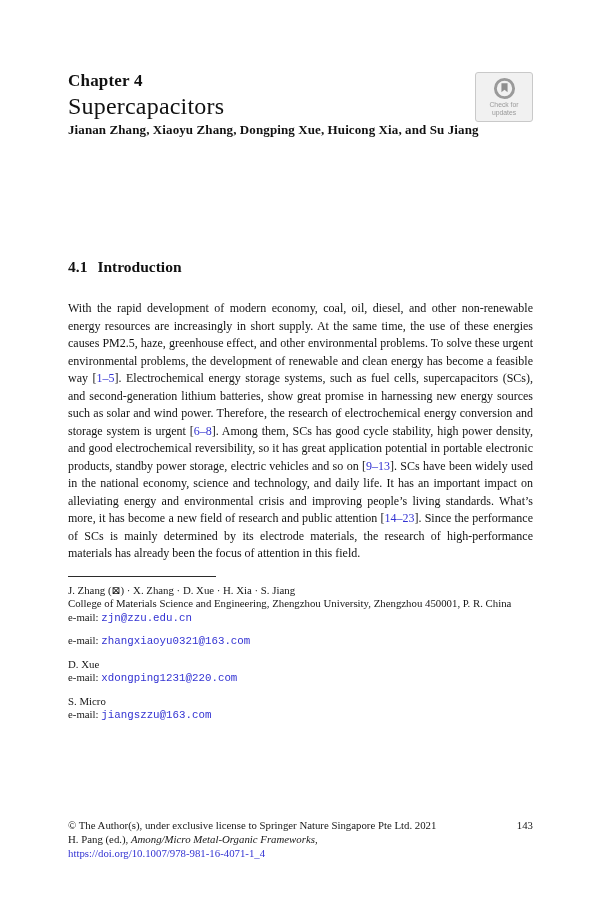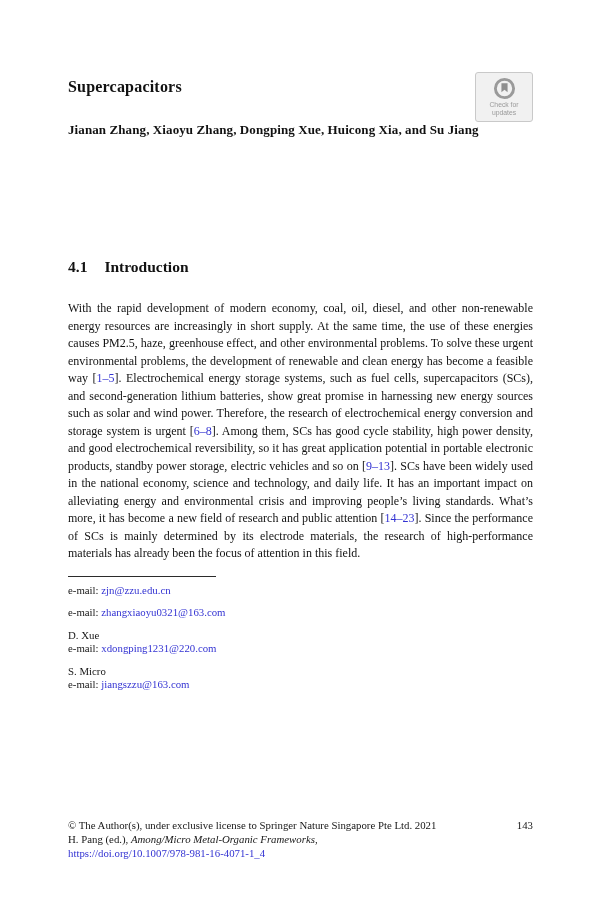--- a/index.html
+++ b/index.html
@@ -12,21 +12,21 @@
     background: #ffffff;
     font-family: "Liberation Serif", "DejaVu Serif", serif;
     color: #111111;
     overflow: hidden;
     padding: 70px 67px 0 68px;
   }
 
   
   .header-row { display: flex; justify-content: space-between; align-items: flex-start; }
   .chapter-label { font-size: 17px; font-weight: bold; line-height: 1.25; letter-spacing: 0.2px; }
-  .chapter-title { font-size: 16px; font-weight: bold; line-height: 1.25; letter-spacing: 0.2px; margin-top: 7px; }
+  .chapter-title { font-size: 24px; font-weight: normal; line-height: 1.25; letter-spacing: 0.2px; }
 
   
   .badge {
     width: 58px; height: 50px;
     background: #f1f1f1;
     border: 1px solid #c9c9c9;
     border-radius: 3px;
     display: flex; flex-direction: column; align-items: center; justify-content: center;
     cursor: pointer;
     margin-top: 2px;
@@ -38,56 +38,57 @@
   }
 
   .authors {
     font-size: 13px;
     font-weight: bold;
     letter-spacing: 0.1px;
   }
 
   
   .section-heading { margin-top: 120px; font-size: 15.5px; font-weight: bold; }
-  .section-number { margin-right: 17px; }
+  .section-number { margin-right: 10px; }
 
   
   .body-paragraph {
     margin-top: 24px;
     font-size: 12px;
     line-height: 17.5px;
     text-align: justify;
     color: #121212;
   }
   .cite { color: #3232d2; }
 
   
   .footnote-rule {
     margin-top: 13px;
     width: 148px;
     border: 0;
     border-top: 1.2px solid #2b2b2b;
   }
   .footnotes { margin-top: 7px; font-size: 10.8px; line-height: 13.5px; color: #161616; }
   .fn-block { margin-bottom: 9px; }
-  .fn-link { color: #3232d2; text-decoration: none; cursor: pointer; }
+  .fn-link { color: #3232d2; text-decoration: none; cursor: pointer; font-family: Liberation Mono, monospace; }
 
   
   .footer { position: absolute; left: 68px; right: 67px; top: 818px; font-size: 10.8px; line-height: 14px; color: #161616; }
   .copyright-row { display: flex; justify-content: space-between; gap: 8px; }
   .book-title { font-style: italic; }
   .doi-link { color: #3232d2; cursor: pointer; }
 </style>
 </head>
 <body>
 
 <div class="page">
 
   <div class="header-row">
     <div>
+      <div class="chapter-label">Chapter 4</div>
       <div class="chapter-title">Supercapacitors</div>
     </div>
     <div class="badge">
       <span>
         <svg width="23" height="23" viewBox="0 0 24 24">
           <circle cx="12" cy="12" r="9.5" fill="none" stroke="#9a9a9a" stroke-width="3"></circle>
           <path d="M8.8 6.5 h6.4 v9.5 l-3.2 -2.7 -3.2 2.7 z" fill="#8f8f8f"></path>
         </svg>
       </span>
       <div class="badge-text">Check for</div>
@@ -100,20 +101,22 @@
   <div class="section-heading">
     <span class="section-number">4.1</span><span>Introduction</span>
   </div>
 
   <p class="body-paragraph"><span>With the rapid development of modern economy, coal, oil, diesel, and other non-renewable energy resources are increasingly in short supply. At the same time, the use of these energies causes PM2.5, haze, greenhouse effect, and other environmental problems. To solve these urgent environmental problems, the development of renewable and clean energy has become a feasible way [</span><span class="cite">1–5</span><span>]. Electrochemical energy storage systems, such as fuel cells, supercapacitors (SCs), and second-generation lithium batteries, show great promise in harnessing new energy sources such as solar and wind power. Therefore, the research of electrochemical energy conversion and storage system is urgent [</span><span class="cite">6–8</span><span>]. Among them, SCs has good cycle stability, high power density, and good electrochemical reversibility, so it has great application potential in portable electronic products, standby power storage, electric vehicles and so on [</span><span class="cite">9–13</span><span>]. SCs have been widely used in the national economy, science and technology, and daily life. It has an important impact on alleviating energy and environmental crisis and improving people’s living standards. What’s more, it has become a new field of research and public attention [</span><span class="cite">14–23</span><span>]. Since the performance of SCs is mainly determined by its electrode materials, the research of high-performance materials has already been the focus of attention in this field.</span></p>
 
   <hr class="footnote-rule">
 
   <div class="footnotes">
     <div class="fn-block">
+      <div>J. Zhang (⊠) · X. Zhang · D. Xue · H. Xia · S. Jiang</div>
+      <div>College of Materials Science and Engineering, Zhengzhou University, Zhengzhou 450001, P. R. China</div>
       <div><span>e-mail: </span><span class="fn-link">zjn@zzu.edu.cn</span></div>
     </div>
     <div class="fn-block">
       <div><span>e-mail: </span><span class="fn-link">zhangxiaoyu0321@163.com</span></div>
     </div>
     <div class="fn-block">
       <div>D. Xue</div>
       <div><span>e-mail: </span><span class="fn-link">xdongping1231@220.com</span></div>
     </div>
     <div class="fn-block">

